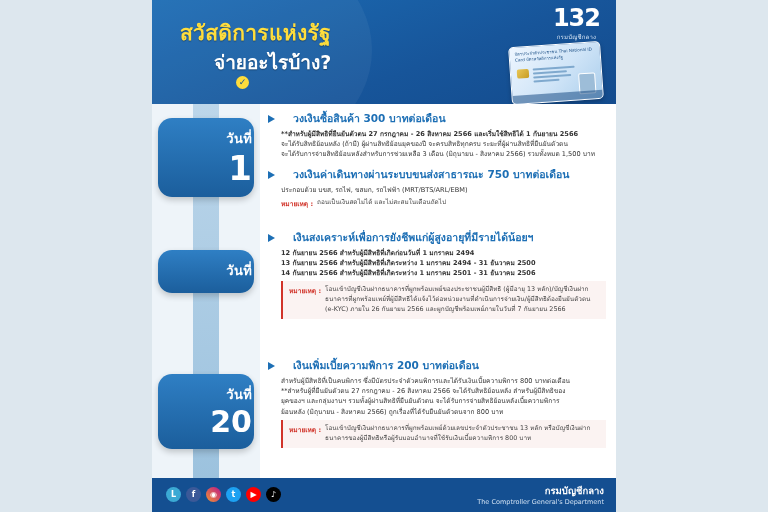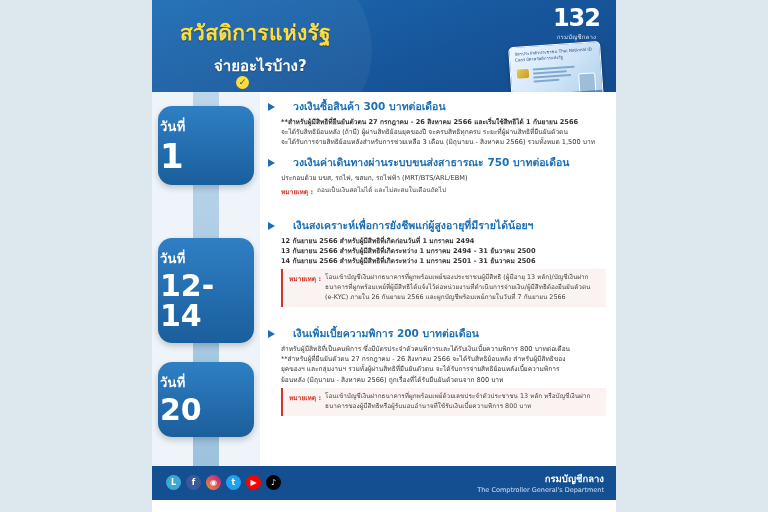--- a/index.html
+++ b/index.html
@@ -26,41 +26,41 @@
   .poster {
     position: absolute;
     left: 152px; top: 0;
     width: 464px; height: 512px;
     background: #ffffff;
     overflow: hidden;
   }
   
   .header {
     position: relative;
-    height: 92px;
+    height: 104px;
     background: #1663a8;
     background: linear-gradient(160deg,#1c6cb4 0%, #17559a 60%, #134b8d 100%);
     overflow: hidden;
   }
   .header:before {
     content: "";
     position: absolute; left: -40px; top: -60px;
     width: 260px; height: 220px;
     border-radius: 50%;
     background: rgba(255,255,255,0.05);
   }
   .hdr-line1 {
     position: absolute; left: 28px; top: 16px;
     font-size: 21px; font-weight: bold; color: #ffdd3c;
     letter-spacing: .3px;
     text-shadow: 0 1px 1px rgba(0,0,0,.3);
   }
   .hdr-line2 {
-    position: absolute; left: 62px; top: 54px;
-    font-size: 15px; font-weight: bold; color: #ffffff;
+    position: absolute; left: 62px; top: 47px;
+    font-size: 19px; font-weight: bold; color: #ffffff;
     text-shadow: 0 1px 1px rgba(0,0,0,.3);
   }
   .hdr-badge {
     position: absolute; left: 84px; top: 76px;
     display: flex; align-items: center; gap: 5px;
   }
   .chk {
     width: 13px; height: 13px; border-radius: 50%;
     background: #ffdd3c; color: #14508f;
     font-size: 9px; line-height: 13px; text-align: center; font-weight: bold;
@@ -119,21 +119,21 @@
   }
   .tl-spine {
     position: absolute; left: 54px; top: 0; bottom: 0; width: 26px;
     margin-left: -13px;
     background: linear-gradient(180deg,#bcd6ea,#9cc2de);
   }
   .day {
     position: absolute; left: 6px; width: 96px;
     border-radius: 14px;
     background: linear-gradient(180deg,#2f7fc4 0%, #1b5e9c 100%);
-    color: #fff; text-align: left;
+    color: #fff; text-align: right;
     padding: 10px 2px 12px;
     box-shadow: 0 3px 6px rgba(0,0,0,.2);
   }
   .day .lbl { font-size: 13px; font-weight: bold; letter-spacing: .3px; }
   .day .num { font-size: 34px; font-weight: bold; line-height: 1; margin-top: 2px; }
   .day.d1  { top: 14px; }
   .day.d2  { top: 146px; }
   .day.d3  { top: 270px; }
   .day.d2 .num, .day.d3 .num { font-size: 30px; }
 
@@ -238,21 +238,20 @@
 
       <div class="timeline">
         <div class="tl-spine"></div>
 
         <div class="day d1">
           <div class="lbl">วันที่</div>
           <div class="num">1</div>
         </div>
         <div class="day d2">
           <div class="lbl">วันที่</div>
-          <div class="num">12-14</div>
         </div>
         <div class="day d3">
           <div class="lbl">วันที่</div>
           <div class="num">20</div>
         </div>
       </div>
 
       <div class="content">
 
         <div class="blk">
@@ -291,21 +290,21 @@
             <div class="ln b">12 กันยายน 2566 สำหรับผู้มีสิทธิที่เกิดก่อนวันที่ 1 มกราคม 2494</div>
             <div class="ln b">13 กันยายน 2566 สำหรับผู้มีสิทธิที่เกิดระหว่าง 1 มกราคม 2494 - 31 ธันวาคม 2500</div>
             <div class="ln b">14 กันยายน 2566 สำหรับผู้มีสิทธิที่เกิดระหว่าง 1 มกราคม 2501 - 31 ธันวาคม 2506</div>
           </div>
           <div class="note box">
             <span class="tag">หมายเหตุ :</span>
             <span class="body-txt">โอนเข้าบัญชีเงินฝากธนาคารที่ผูกพร้อมเพย์ของประชาชนผู้มีสิทธิ (ผู้มีอายุ 13 หลัก)/บัญชีเงินฝากธนาคารที่ผูกพร้อมเพย์ที่ผู้มีสิทธิได้แจ้งไว้ต่อหน่วยงานที่ดำเนินการจ่ายเงิน/ผู้มีสิทธิต้องยืนยันตัวตน (e-KYC) ภายใน 26 กันยายน 2566 และผูกบัญชีพร้อมเพย์ภายในวันที่ 7 กันยายน 2566</span>
           </div>
         </div>
 
-        <div class="blk" style="margin-top:20px">
+        <div class="blk" style="margin-top:40px">
           <div class="blk-head">
             <span class="tri"></span>
             <span class="blk-title">เงินเพิ่มเบี้ยความพิการ 200 บาทต่อเดือน</span>
           </div>
           <div class="blk-lines">
             <div class="ln">สำหรับผู้มีสิทธิที่เป็นคนพิการ ซึ่งมีบัตรประจำตัวคนพิการและได้รับเงินเบี้ยความพิการ 800 บาทต่อเดือน</div>
             <div class="ln">**สำหรับผู้ที่ยืนยันตัวตน 27 กรกฎาคม - 26 สิงหาคม 2566 จะได้รับสิทธิย้อนหลัง สำหรับผู้มีสิทธิของ</div>
             <div class="ln">ยุคของฯ และกลุ่มงานฯ รวมทั้งผู้ผ่านสิทธิที่ยืนยันตัวตน จะได้รับการจ่ายสิทธิย้อนหลังเบี้ยความพิการ</div>
             <div class="ln">ย้อนหลัง (มิถุนายน - สิงหาคม 2566) ถูกเรื่องที่ได้รับยืนยันตัวตนจาก 800 บาท</div>
           </div>

